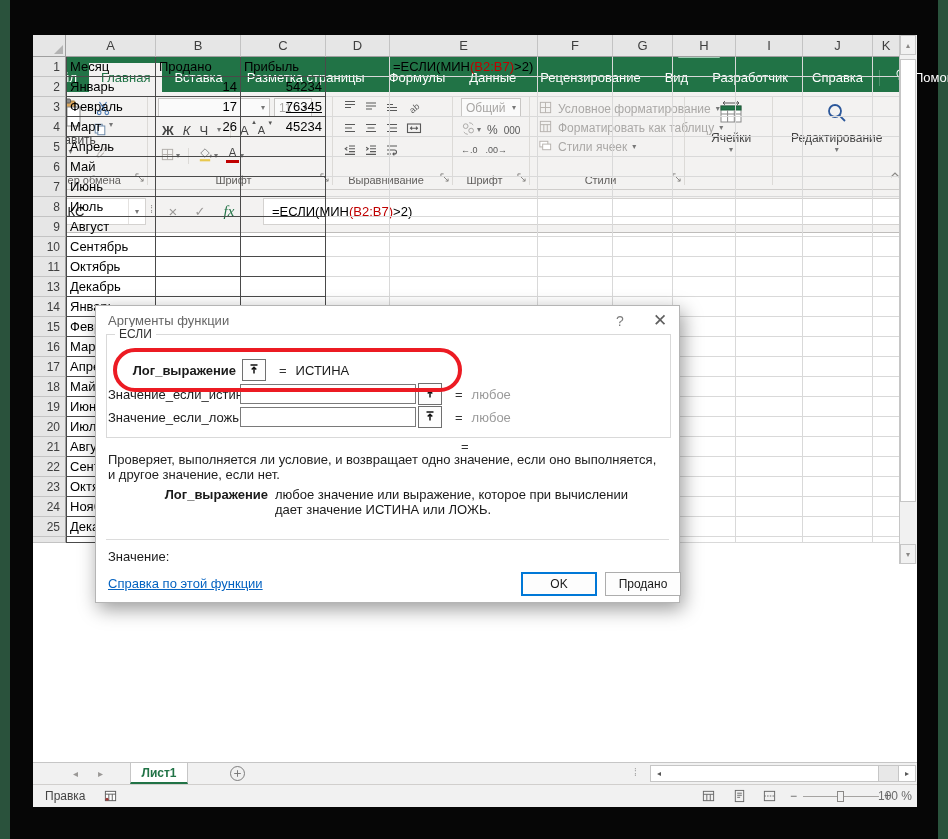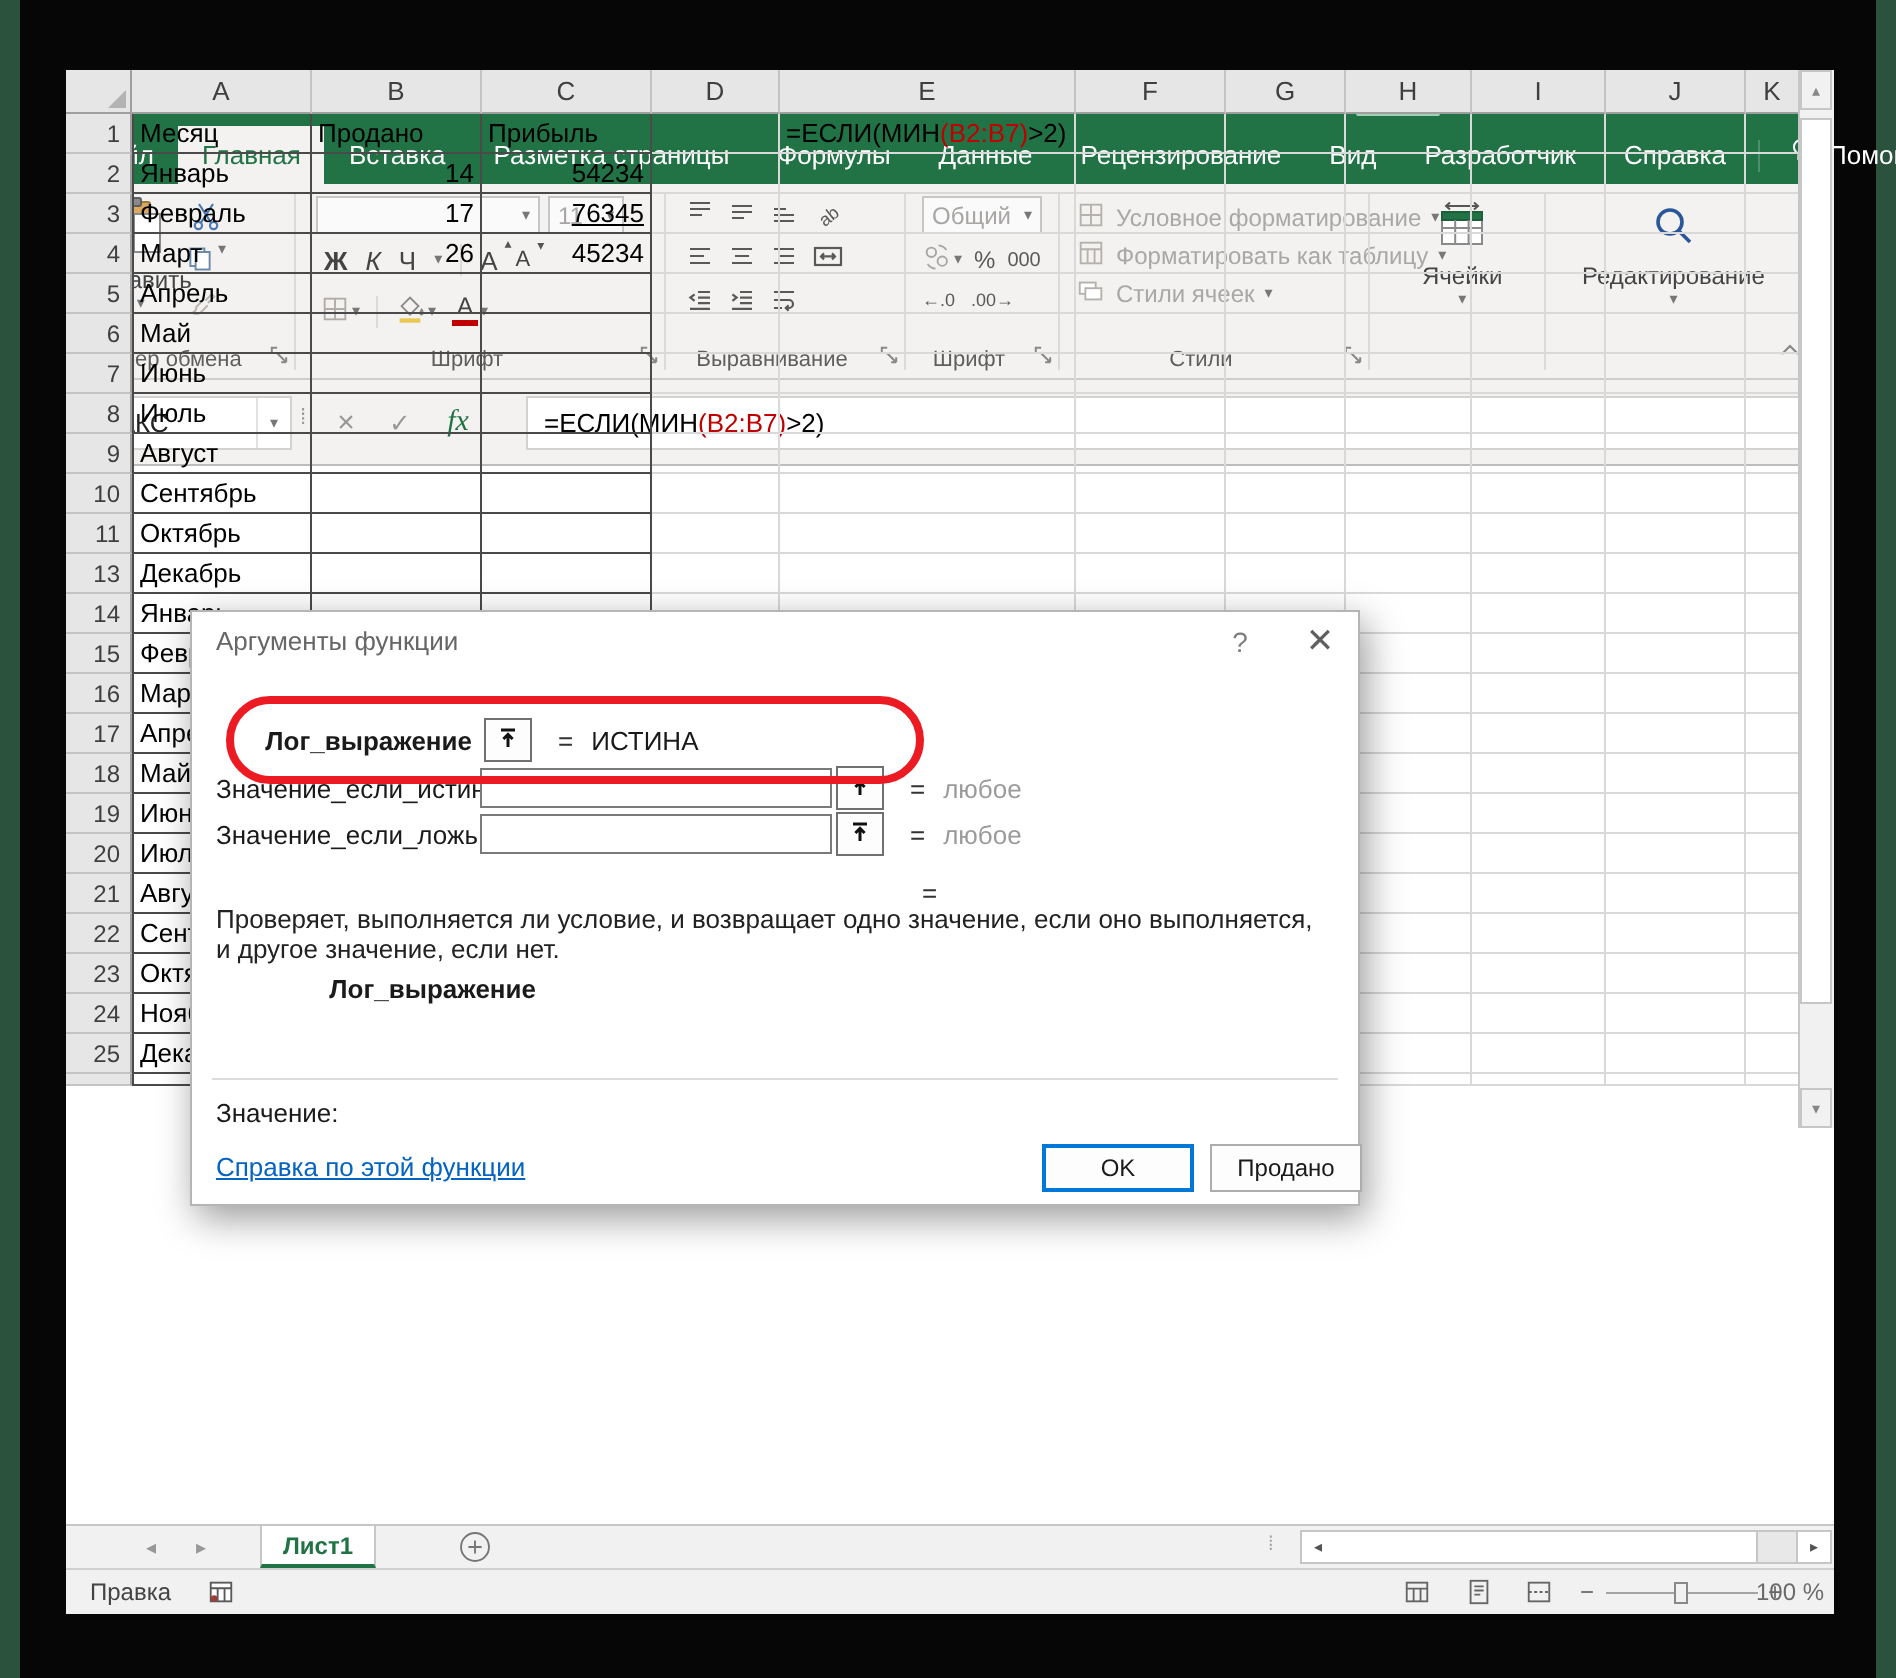--- a/index.html
+++ b/index.html
@@ -902,20 +902,23 @@
     <div id="zoomlvl">100 %</div>
   </div>
 
 </div>
 
 <div id="dialog" class="abs">
   <div id="dlgtitle">Аргументы функции</div>
   <div id="dlghelp">?</div>
   <div id="dlgclose">✕</div>
 
+  <div id="fnbox">
+    <div id="fnlegend">ЕСЛИ</div>
+  </div>
 
   <div class="argrow" style="top:54px">
     <span class="arglabel b">Лог_выражение</span>
     <span class="collapsebtn">
         <span><svg width="12" height="12" viewBox="0 0 12 12" fill="none" stroke="#111" stroke-width="1.5">
             <path d="M2.5 2h7M6 10.5V4.4M3.7 6.5L6 4.2l2.3 2.3"></path>
           </svg></span>
       </span>
     <span class="argeq">=</span>
     <span class="argres">ИСТИНА</span>
@@ -940,20 +943,21 @@
           </svg></span>
       </span>
     <span class="argeq">=</span>
     <span class="argres gray">любое</span>
   </div>
 
   <div id="eqlone">=</div>
   <div id="dlgdesc">Проверяет, выполняется ли условие, и возвращает одно значение, если оно выполняется, и другое значение, если нет.</div>
   <div id="argdesc">
     <span class="nm">Лог_выражение</span>
+    <span class="tx">любое значение или выражение, которое при вычислении дает значение ИСТИНА или ЛОЖЬ.</span>
   </div>
   <div id="dlgdivider"></div>
   <div id="valuelbl">Значение:</div>
   <a id="helplink" class="abs">Справка по этой функции</a>
   <div id="okbtn" class="dlgbtn">OK</div>
   <div id="cancelbtn" class="dlgbtn">Продано</div>
 </div>
 
 <div id="annotation" class="abs"></div>
 

